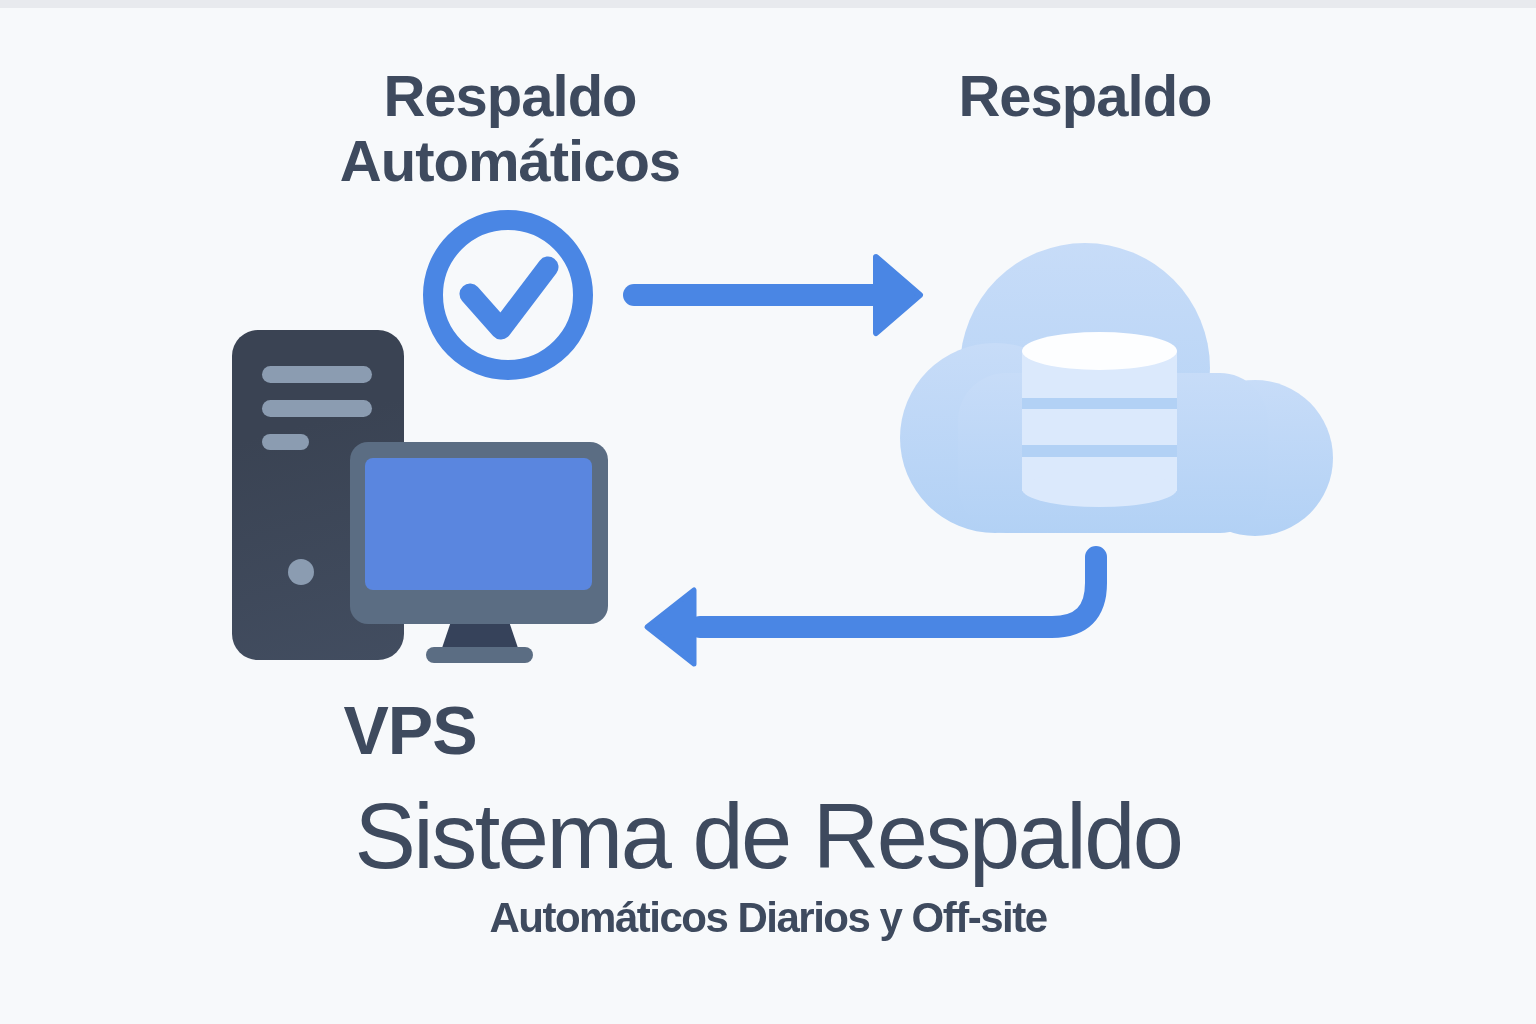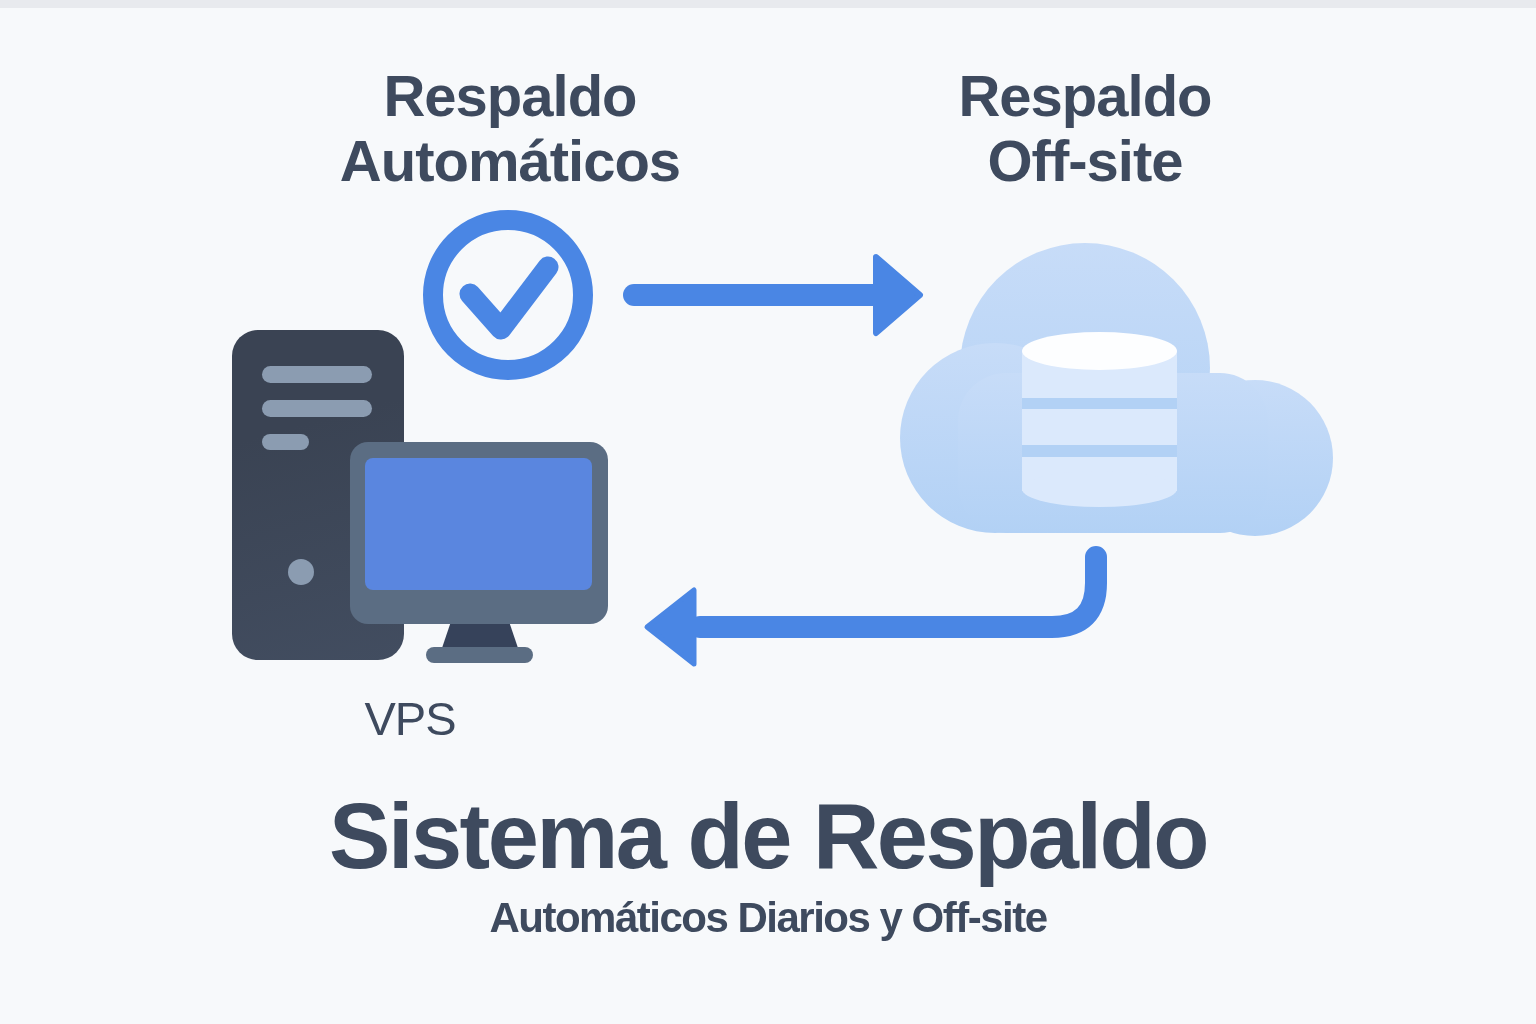--- a/index.html
+++ b/index.html
@@ -16,25 +16,25 @@
   
   .label{
     position:absolute; width:500px; text-align:center; color:var(--ink);
     font-size:58px; line-height:65px; font-weight:700; letter-spacing:-1px;
   }
   .label span{display:block;}
   .label-auto{left:260px; top:55px;}
   .label-offsite{left:835px; top:55px;}
   .vps-label{
     position:absolute; left:320px; top:683px; width:180px; text-align:center;
-    color:var(--ink); font-size:47px; font-weight:400; letter-spacing:-1px;
+    color:var(--ink); font-size:68px; font-weight:700; letter-spacing:-1px;
   }
   .title{
     position:absolute; left:0; top:780px; width:1536px; text-align:center;
-    color:var(--ink); font-size:92px; font-weight:700; letter-spacing:-2.5px; line-height:1.05;
+    color:var(--ink); font-size:92px; font-weight:400; letter-spacing:-2.5px; line-height:1.05;
   }
   .subtitle{
     position:absolute; left:0; top:888px; width:1536px; text-align:center;
     color:var(--ink); font-size:42px; font-weight:700; letter-spacing:-1.5px; line-height:1.05;
   }
   
   .check-circle{
     position:absolute; left:423px; top:202px; width:170px; height:170px;
     box-sizing:border-box; border:20px solid var(--blue); border-radius:50%;
     display:flex; align-items:center; justify-content:center;
@@ -87,21 +87,20 @@
 <body>
 
 <div class="canvas">
 
   <div class="label label-auto">
     <span>Respaldo</span>
     <span>Automáticos</span>
   </div>
   <div class="label label-offsite">
     <span>Respaldo</span>
-    <span>Off-site</span>
   </div>
 
   <div class="check-circle">
     <svg viewBox="0 0 130 130">
       <polyline class="stroke-blue" points="27,64 58,99 105,37" stroke-width="21" stroke-linecap="round" stroke-linejoin="round"></polyline>
     </svg>
   </div>
 
   <svg class="arrow-right" width="310" height="105" viewBox="0 0 310 105">
     <path class="stroke-blue" d="M14 52 H258" stroke-width="22" stroke-linecap="round"></path>

